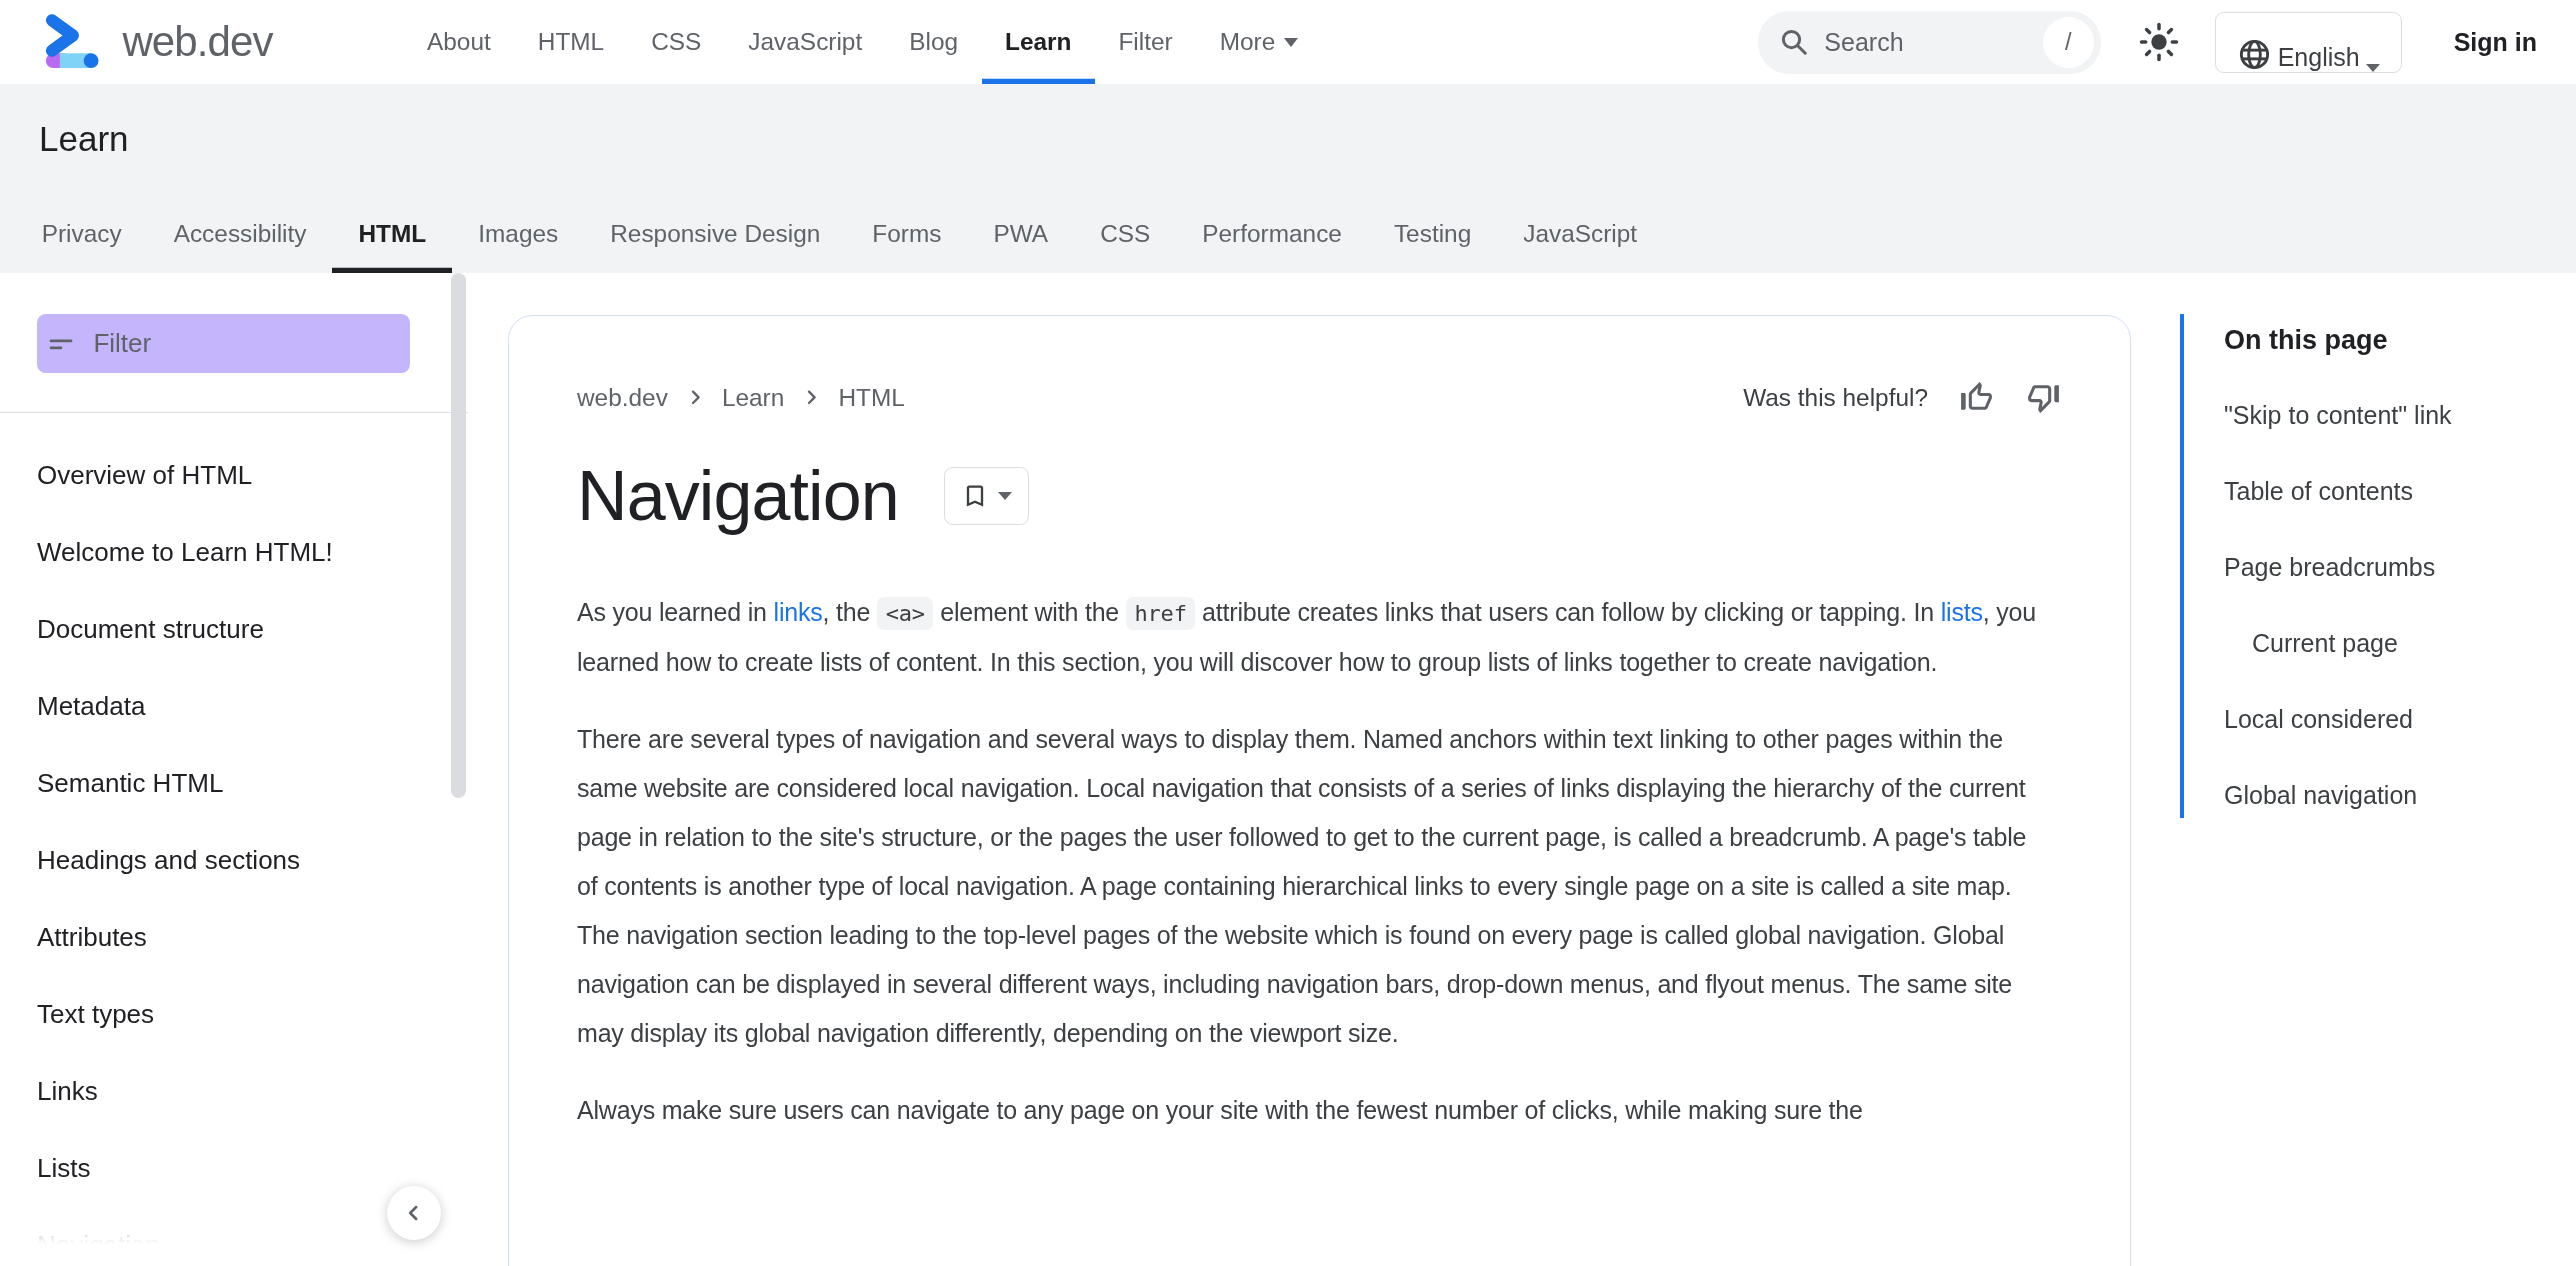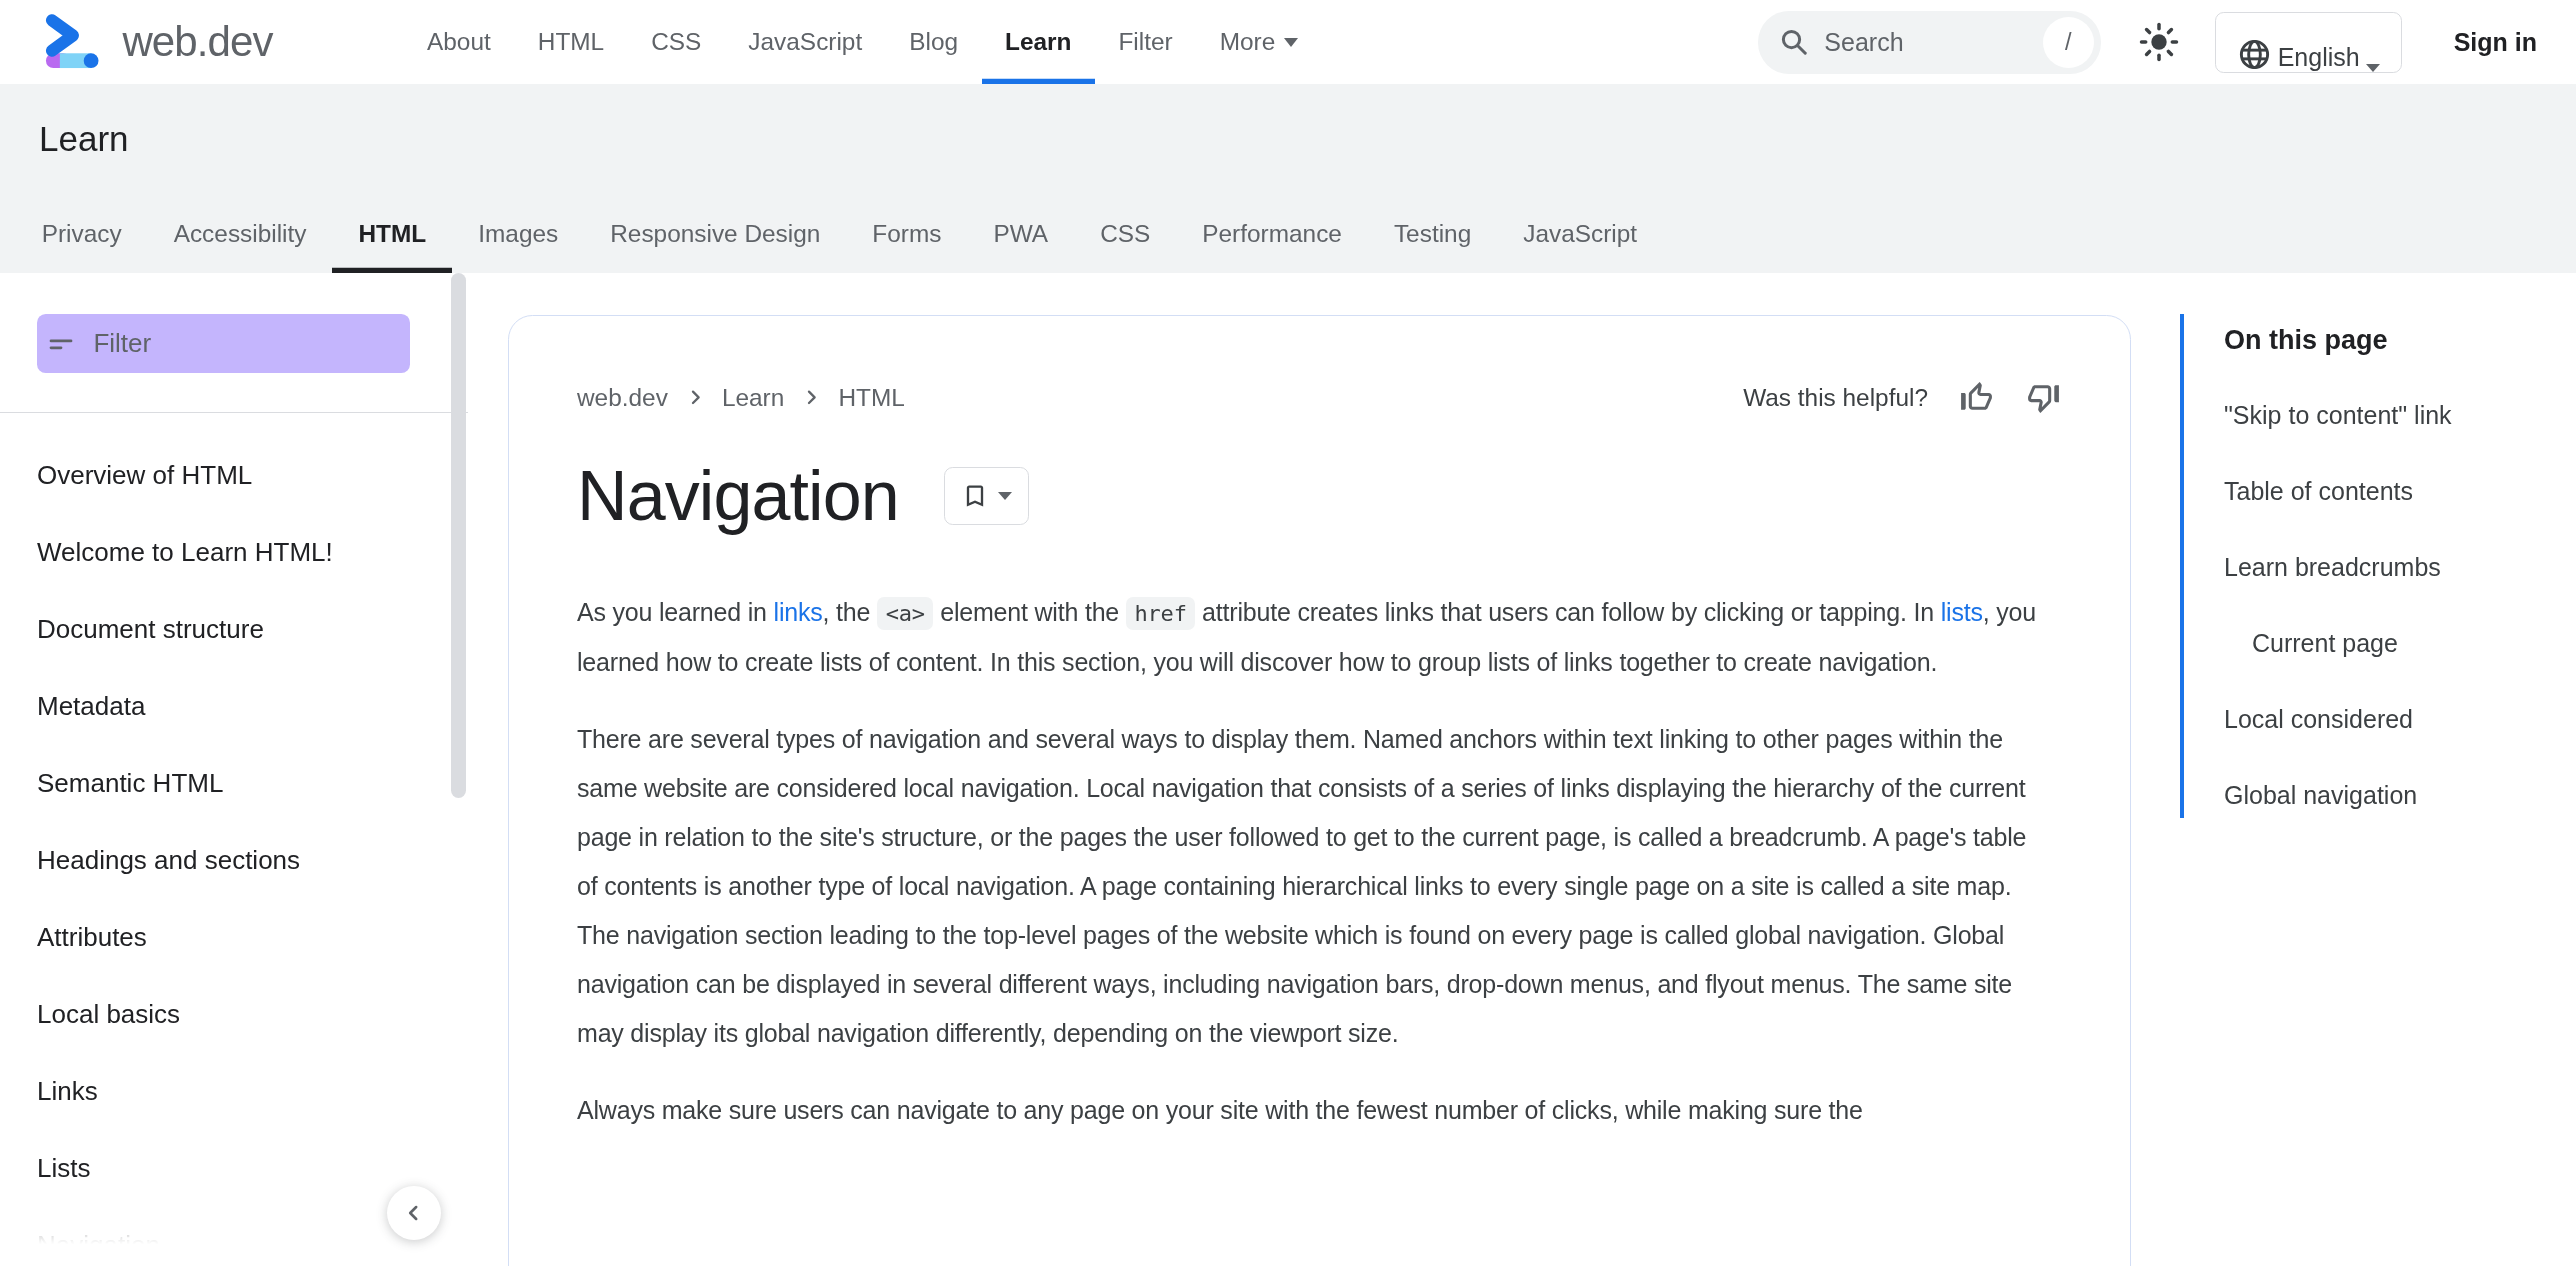--- a/index.html
+++ b/index.html
@@ -247,21 +247,21 @@
   </div>
   <div class="sidebar-divider"></div>
   <ul class="course-nav">
     <li>Overview of HTML</li>
     <li>Welcome to Learn HTML!</li>
     <li>Document structure</li>
     <li>Metadata</li>
     <li>Semantic HTML</li>
     <li>Headings and sections</li>
     <li>Attributes</li>
-    <li>Local basics</li>
+    <li>Text types</li>
     <li>Links</li>
     <li>Lists</li>
     <li>Navigation</li>
   </ul>
   <div class="scroll-thumb"></div>
   <div class="sidebar-fade"></div>
   <div class="collapse-btn">
     <svg width="26" height="26" viewBox="0 0 24 24">
       <polyline points="14,6.5 8.5,12 14,17.5" fill="none" stroke="#5f6368" stroke-width="2.4" stroke-linecap="round" stroke-linejoin="round"></polyline>
     </svg>
@@ -312,19 +312,19 @@
     <p><span>There are several types of navigation and several ways to display them. Named anchors within text linking to other pages within the same website are considered local navigation. Local navigation that consists of a series of links displaying the hierarchy of the current page in relation to the site's structure, or the pages the user followed to get to the current page, is called a breadcrumb. A page's table of contents is another type of local navigation. A page containing hierarchical links to every single page on a site is called a site map. The navigation section leading to the top-level pages of the website which is found on every page is called global navigation. Global navigation can be displayed in several different ways, including navigation bars, drop-down menus, and flyout menus. The same site may display its global navigation differently, depending on the viewport size.</span></p>
     <p><span>Always make sure users can navigate to any page on your site with the fewest number of clicks, while making sure the</span></p>
   </div>
 </div>
 
 <div class="toc">
   <div class="toc-heading">On this page</div>
   <ul class="toc-list">
     <li>"Skip to content" link</li>
     <li>Table of contents</li>
-    <li>Learn breadcrumbs</li>
+    <li>Page breadcrumbs</li>
     <li class="indent">Current page</li>
     <li>Local considered</li>
     <li>Global navigation</li>
   </ul>
 </div>
 
 
 </body></html>

